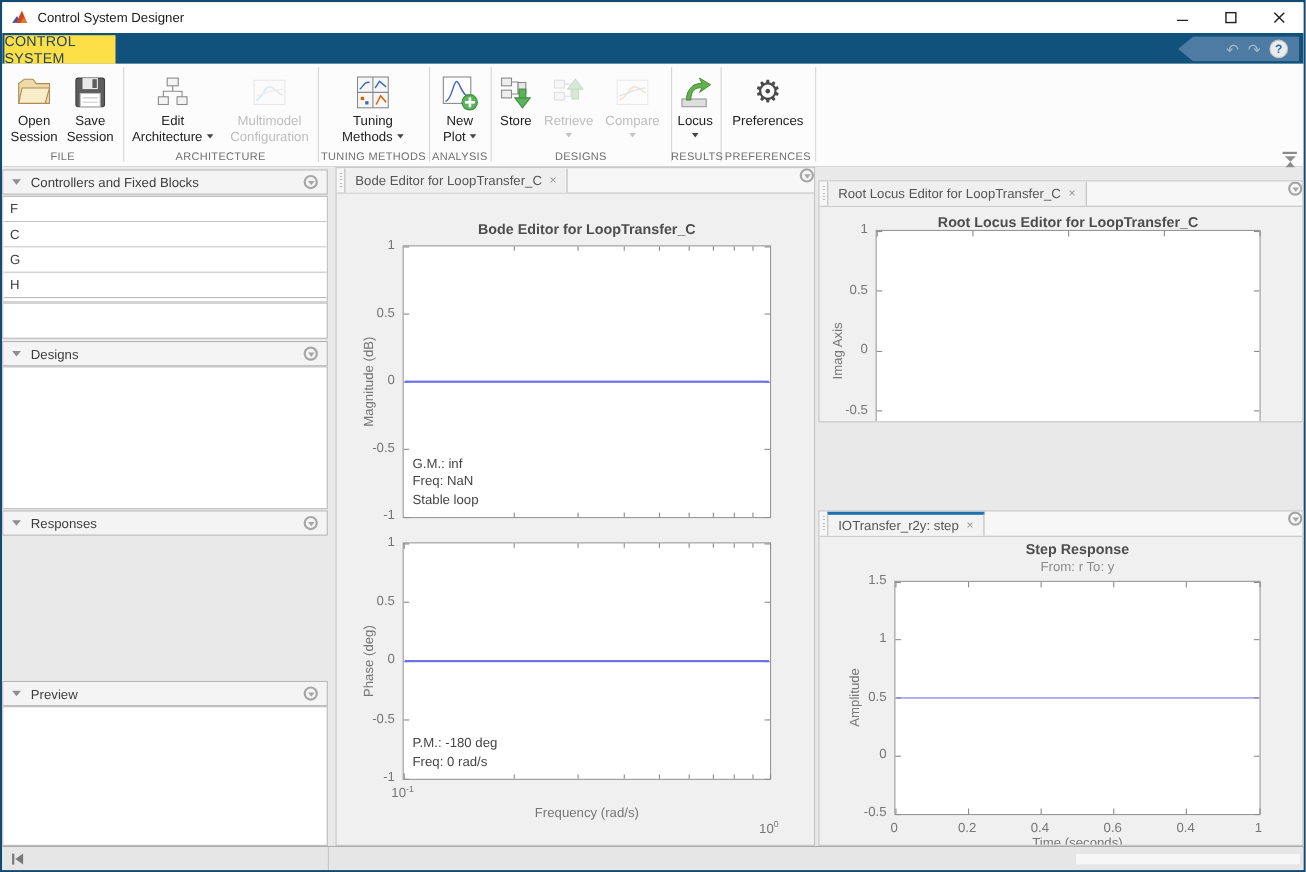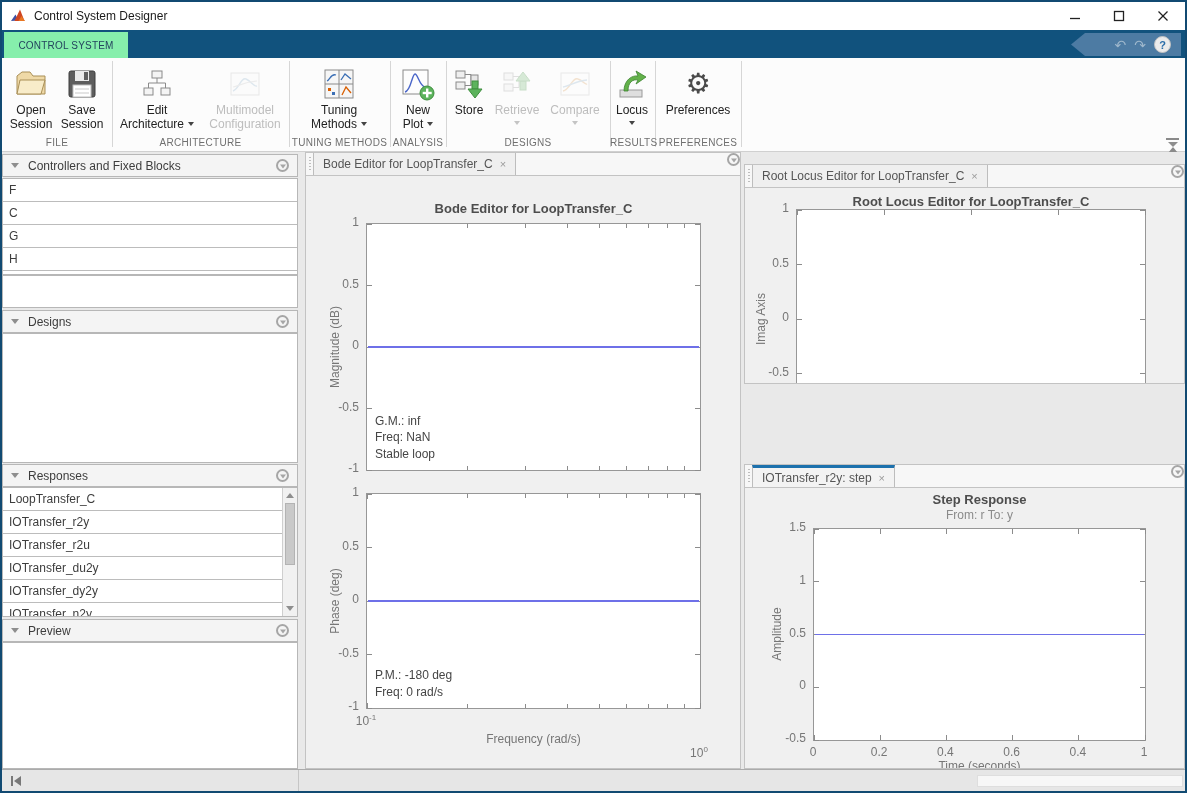--- a/index.html
+++ b/index.html
@@ -9,21 +9,21 @@
 
   
   .titlebar{position:absolute;left:0;top:0;width:1183px;height:28px;background:#fff;display:flex;align-items:center;}
   .tb-title{font-size:12px;color:#1a1a1a;margin-left:8px;}
   .logo{margin-left:8px;display:flex;align-items:center;}
   .win-controls{margin-left:auto;display:flex;}
   .wc{width:44px;height:26px;display:flex;align-items:center;justify-content:center;}
 
   
   .ribbon-tabs{position:absolute;left:0;top:28px;width:1183px;height:28px;background:#11527d;display:flex;align-items:flex-end;}
-  .ribbon-tab{margin-left:2px;width:124px;height:26px;background:#86efac;color:#24455e;font-size:10px;display:flex;align-items:center;justify-content:center;letter-spacing:.2px;}
+  .ribbon-tab{margin-left:2px;width:101px;height:26px;background:#fde047;color:#24455e;font-size:13px;display:flex;align-items:center;justify-content:center;letter-spacing:.2px;}
   .qat{position:absolute;right:4px;top:3px;height:23px;width:110px;background:#4d7ba3;clip-path:polygon(14px 0,100% 0,100% 100%,14px 100%,0 50%);display:flex;align-items:center;justify-content:flex-end;gap:8px;padding-right:10px;}
   .qat .ur{color:#9fb8cc;font-size:14px;line-height:1;}
   .helpc{width:17px;height:17px;border-radius:50%;background:#ebebeb;border:1px solid #c2c2c2;color:#2a6da8;font-weight:bold;font-size:11px;display:flex;align-items:center;justify-content:center;}
 
   
   .toolbar{position:absolute;left:0;top:56px;width:1183px;height:94px;background:#fcfcfc;border-bottom:1px solid #d0d0d0;}
   .vsep{position:absolute;top:3px;height:86px;width:1px;background:#d6d6d6;}
   .rgroup-label{position:absolute;top:79px;height:12px;font-size:10px;color:#6f6f6f;text-align:center;letter-spacing:.3px;}
   .rbtn{position:absolute;top:4px;display:flex;flex-direction:column;align-items:center;padding-top:4px;cursor:default;}
   .ricon{height:36px;display:flex;align-items:center;justify-content:center;}
@@ -337,33 +337,20 @@
         <span class="tri"></span>
         <span>Designs</span>
         <span class="circle-btn"></span>
       </div>
       <div class="sb-box" style="top:181px;height:130px"></div>
 
       <div class="sb-header" style="top:312px">
         <span class="tri"></span>
         <span>Responses</span>
         <span class="circle-btn"></span>
-      </div>
-      <div class="list" style="top:335px;height:130px">
-        <div class="list-row">LoopTransfer_C</div>
-          <div class="list-row">IOTransfer_r2y</div>
-          <div class="list-row">IOTransfer_r2u</div>
-          <div class="list-row">IOTransfer_du2y</div>
-          <div class="list-row">IOTransfer_dy2y</div>
-          <div class="list-row">IOTransfer_n2y</div>
-          <div class="scrollbar">
-          <div class="sb-up"></div>
-          <div class="sb-thumb"></div>
-          <div class="sb-down"></div>
-        </div>
       </div>
 
       <div class="sb-header" style="top:467px">
         <span class="tri"></span>
         <span>Preview</span>
         <span class="circle-btn"></span>
       </div>
       <div class="sb-box" style="top:490px;height:127px"></div>
     </div>
 

